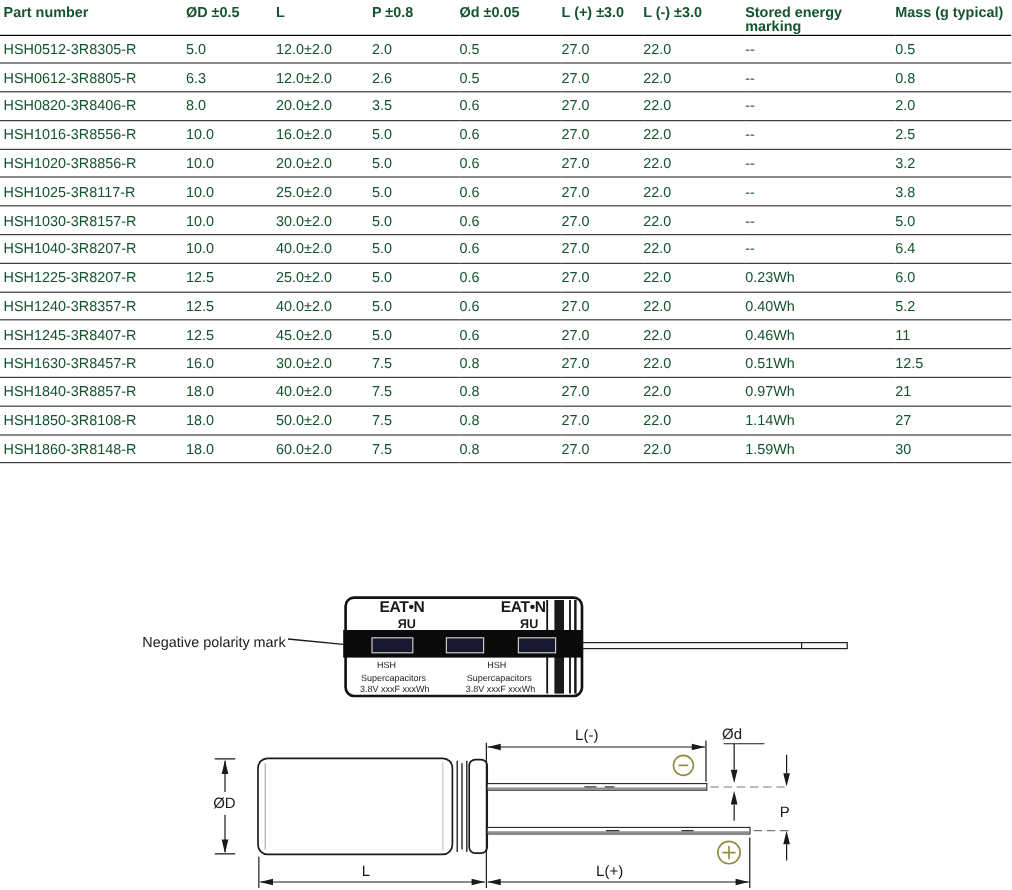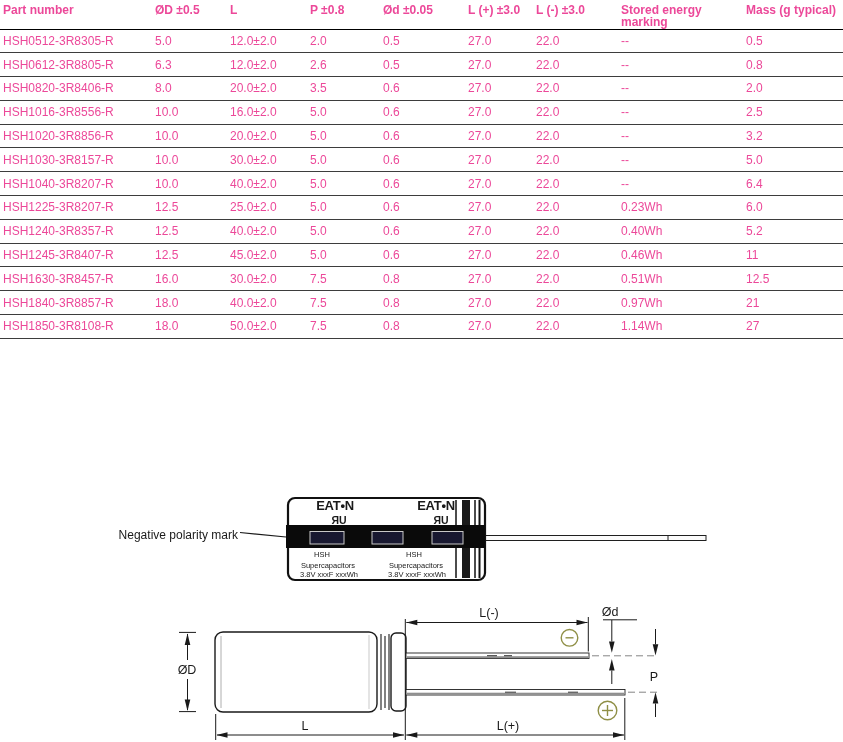--- a/index.html
+++ b/index.html
@@ -1,18 +1,18 @@
 <!DOCTYPE html>
 <html><head>
 <meta charset="utf-8">
 <style>
   html,body{margin:0;padding:0;background:#fff;}
   .page{
     position:relative;width:843px;height:742px;background:#fff;overflow:hidden;
-    font-family:"Liberation Sans",sans-serif;color:#ec4899;
+    font-family:"Liberation Sans",sans-serif;color:#14532d;
   }
   
   .tbl-wrap{position:absolute;left:0;top:0;width:843px;}
   table{border-collapse:collapse;table-layout:fixed;width:843px;}
   th{
     text-align:left;vertical-align:top;font-weight:bold;font-size:12px;line-height:12px;
     padding:4px 0 0 0;height:29px;box-sizing:border-box;border-bottom:1.6px solid #000;
   }
   th:first-child,td:first-child{padding-left:3px;}
   th .wrapcap{display:inline-block;width:88px;line-height:12px;}
@@ -109,20 +109,31 @@
       <td>10.0</td>
       <td>20.0±2.0</td>
       <td>5.0</td>
       <td>0.6</td>
       <td>27.0</td>
       <td>22.0</td>
       <td>--</td>
       <td>3.2</td>
     </tr>
           <tr>
+      <td>HSH1025-3R8117-R</td>
+      <td>10.0</td>
+      <td>25.0±2.0</td>
+      <td>5.0</td>
+      <td>0.6</td>
+      <td>27.0</td>
+      <td>22.0</td>
+      <td>--</td>
+      <td>3.8</td>
+    </tr>
+          <tr>
       <td>HSH1030-3R8157-R</td>
       <td>10.0</td>
       <td>30.0±2.0</td>
       <td>5.0</td>
       <td>0.6</td>
       <td>27.0</td>
       <td>22.0</td>
       <td>--</td>
       <td>5.0</td>
     </tr>
@@ -195,20 +206,31 @@
           <tr>
       <td>HSH1850-3R8108-R</td>
       <td>18.0</td>
       <td>50.0±2.0</td>
       <td>7.5</td>
       <td>0.8</td>
       <td>27.0</td>
       <td>22.0</td>
       <td>1.14Wh</td>
       <td>27</td>
+    </tr>
+          <tr>
+      <td>HSH1860-3R8148-R</td>
+      <td>18.0</td>
+      <td>60.0±2.0</td>
+      <td>7.5</td>
+      <td>0.8</td>
+      <td>27.0</td>
+      <td>22.0</td>
+      <td>1.59Wh</td>
+      <td>30</td>
     </tr>
         </tbody>
     </table>
   </div>
 
   <svg class="figure-svg" width="843" height="257" viewBox="0 485 843 257" xmlns="http://www.w3.org/2000/svg">
 
     <g>
 
       <rect x="485" y="535.5" width="221" height="5" fill="#fbfbfb" stroke="#1f1f1f" stroke-width="1"></rect>

